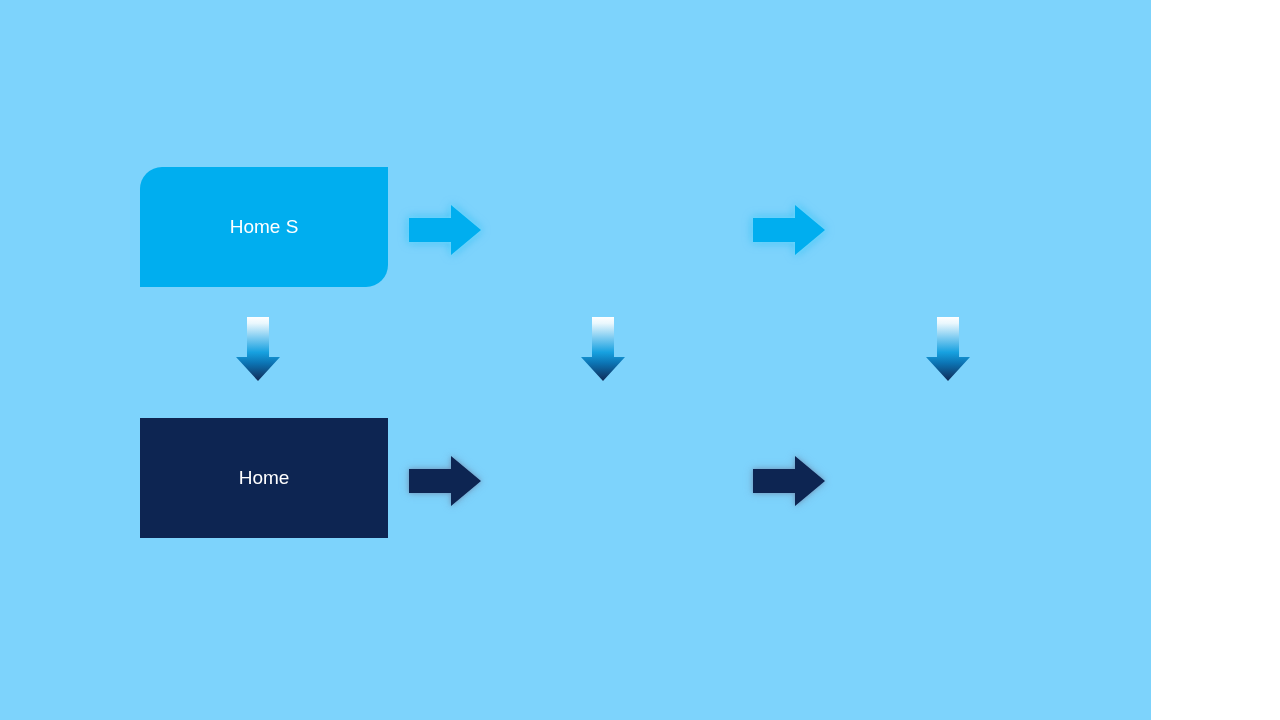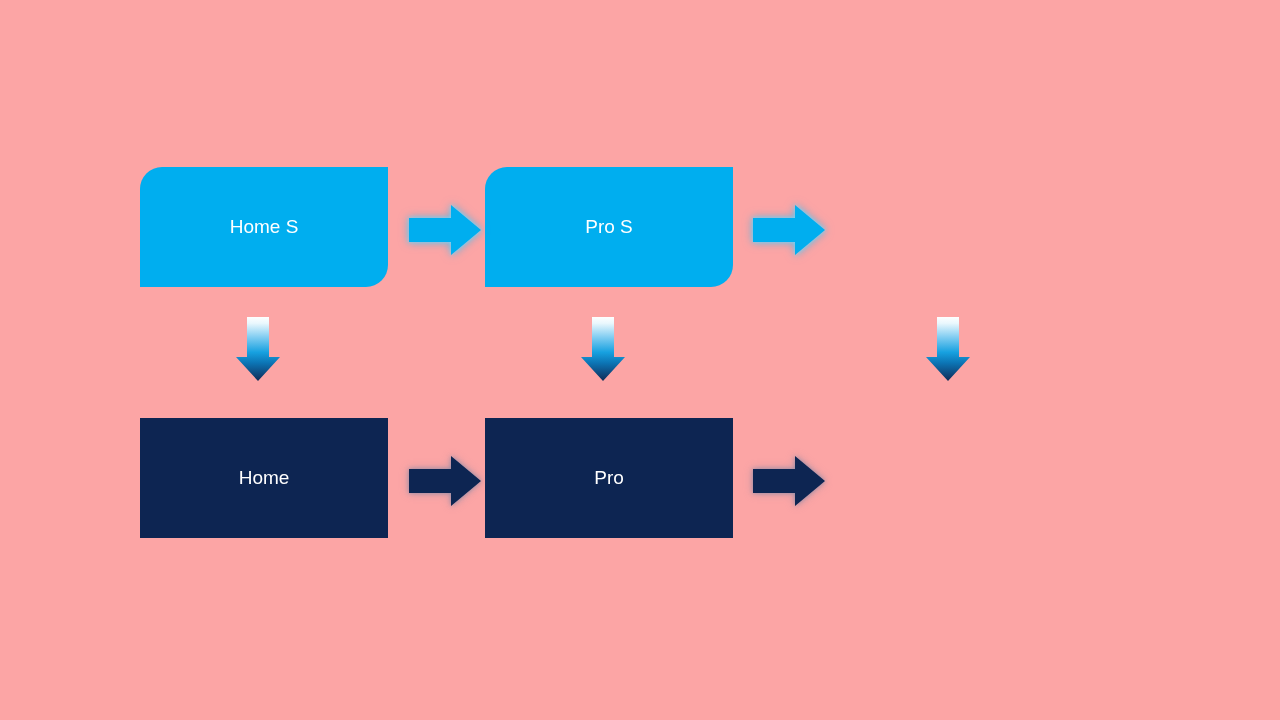--- a/index.html
+++ b/index.html
@@ -1,22 +1,23 @@
 <!DOCTYPE html>
 <html><head>
 <meta charset="utf-8">
 <style>
   html, body { margin: 0; padding: 0; background: #ffffff; }
   .canvas {
     position: relative;
-    width: 1280px;
+    width: 1131px;
     height: 720px;
-    background: #fca5a5;
+    background: #7dd3fc;
     overflow: hidden;
     font-family: "Liberation Sans", sans-serif;
+    padding-left: 20px;
   }
   .box {
     position: absolute;
     width: 248px;
     height: 120px;
     display: flex;
     align-items: center;
     justify-content: center;
     color: #ffffff;
     font-size: 19px;
@@ -74,23 +75,20 @@
         <stop offset="0.55" stop-color="#17a1e0"></stop>
         <stop offset="0.72" stop-color="#0c74b4"></stop>
         <stop offset="1" stop-color="#102a56"></stop>
       </linearGradient>
     </defs>
   </svg>
 
   <div class="box box--top c1 row-top">
     <span>Home S</span>
   </div>
-  <div class="box box--top c2 row-top">
-    <span>Pro S</span>
-  </div>
 
   <div class="harrow harrow--light h1 hrow-top">
     <svg viewBox="0 0 72 50">
         <path d="M0,13 H42 V0 L72,25 L42,50 V37 H0 Z" fill="#00aeef"></path>
       </svg>
   </div>
   <div class="harrow harrow--light h2 hrow-top">
     <svg viewBox="0 0 72 50">
         <path d="M0,13 H42 V0 L72,25 L42,50 V37 H0 Z" fill="#00aeef"></path>
       </svg>
@@ -108,23 +106,20 @@
   </div>
   <div class="darrow d3">
     <svg viewBox="0 0 44 64">
         <path d="M11,0 H33 V40 H44 L22,64 L0,40 H11 Z" fill="url(#downGrad)"></path>
       </svg>
   </div>
 
   <div class="box box--bottom c1 row-bottom">
     <span>Home</span>
   </div>
-  <div class="box box--bottom c2 row-bottom">
-    <span>Pro</span>
-  </div>
 
   <div class="harrow harrow--dark h1 hrow-bottom">
     <svg viewBox="0 0 72 50">
         <path d="M0,13 H42 V0 L72,25 L42,50 V37 H0 Z" fill="#0d2552"></path>
       </svg>
   </div>
   <div class="harrow harrow--dark h2 hrow-bottom">
     <svg viewBox="0 0 72 50">
         <path d="M0,13 H42 V0 L72,25 L42,50 V37 H0 Z" fill="#0d2552"></path>
       </svg>

